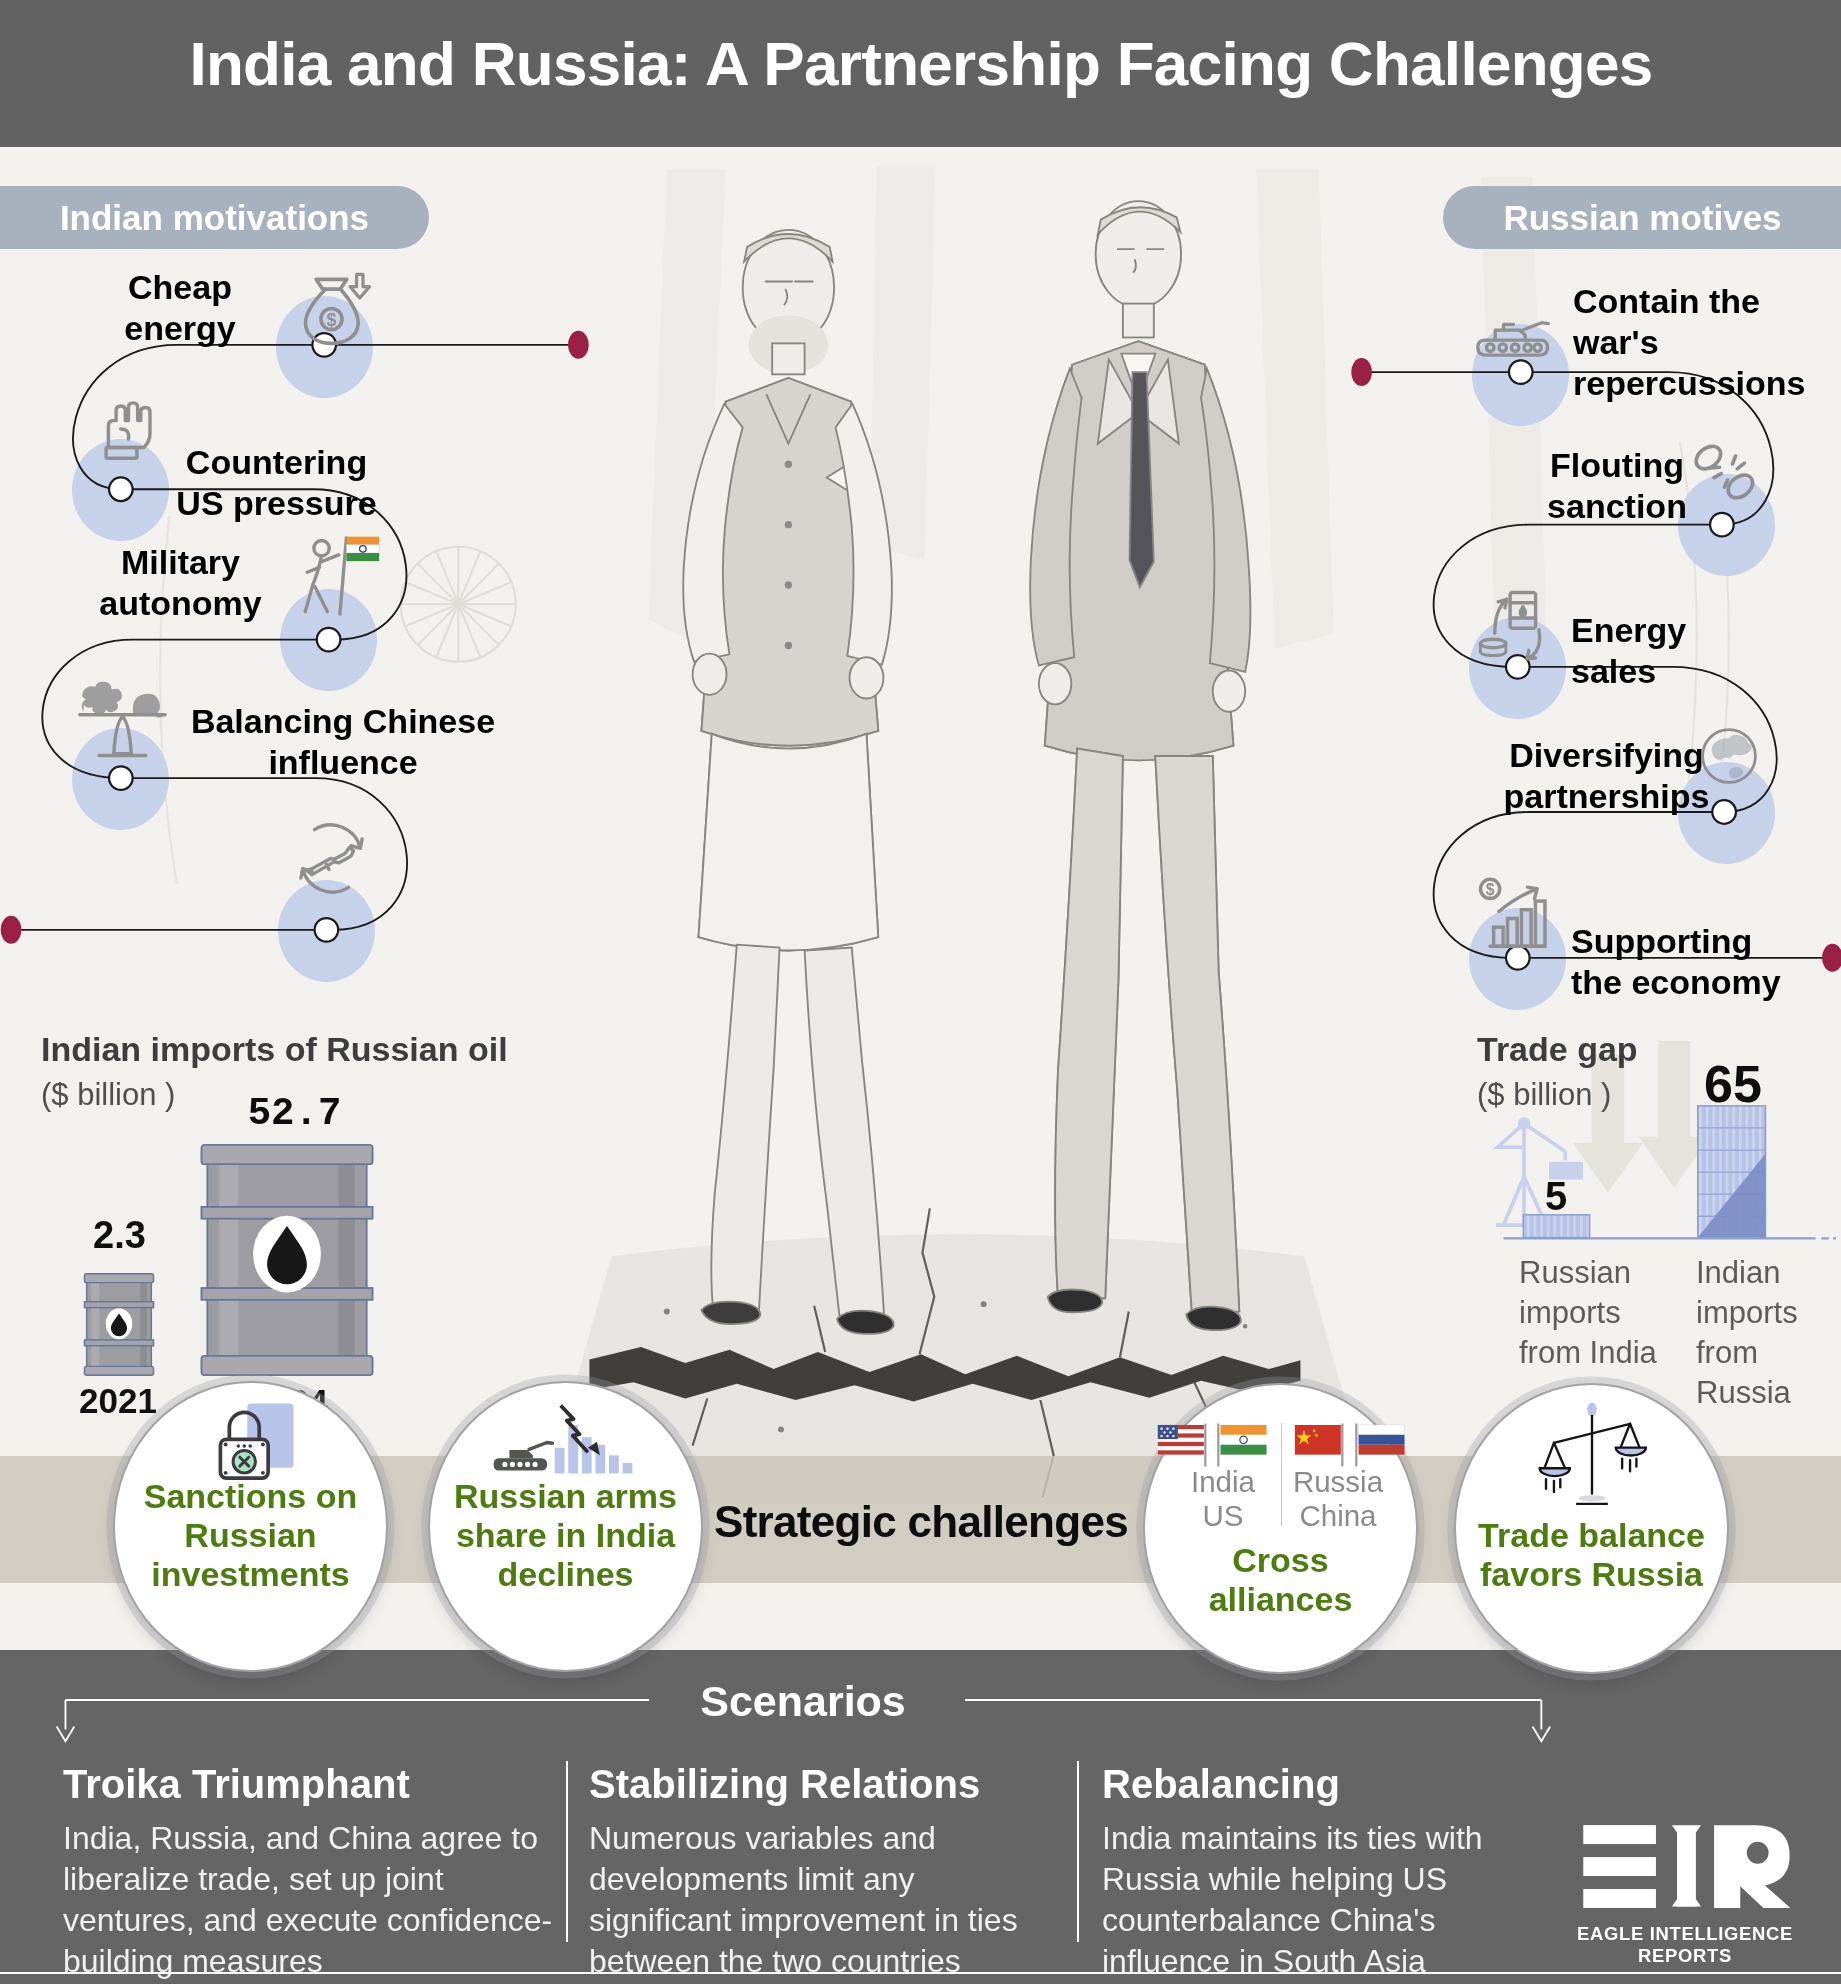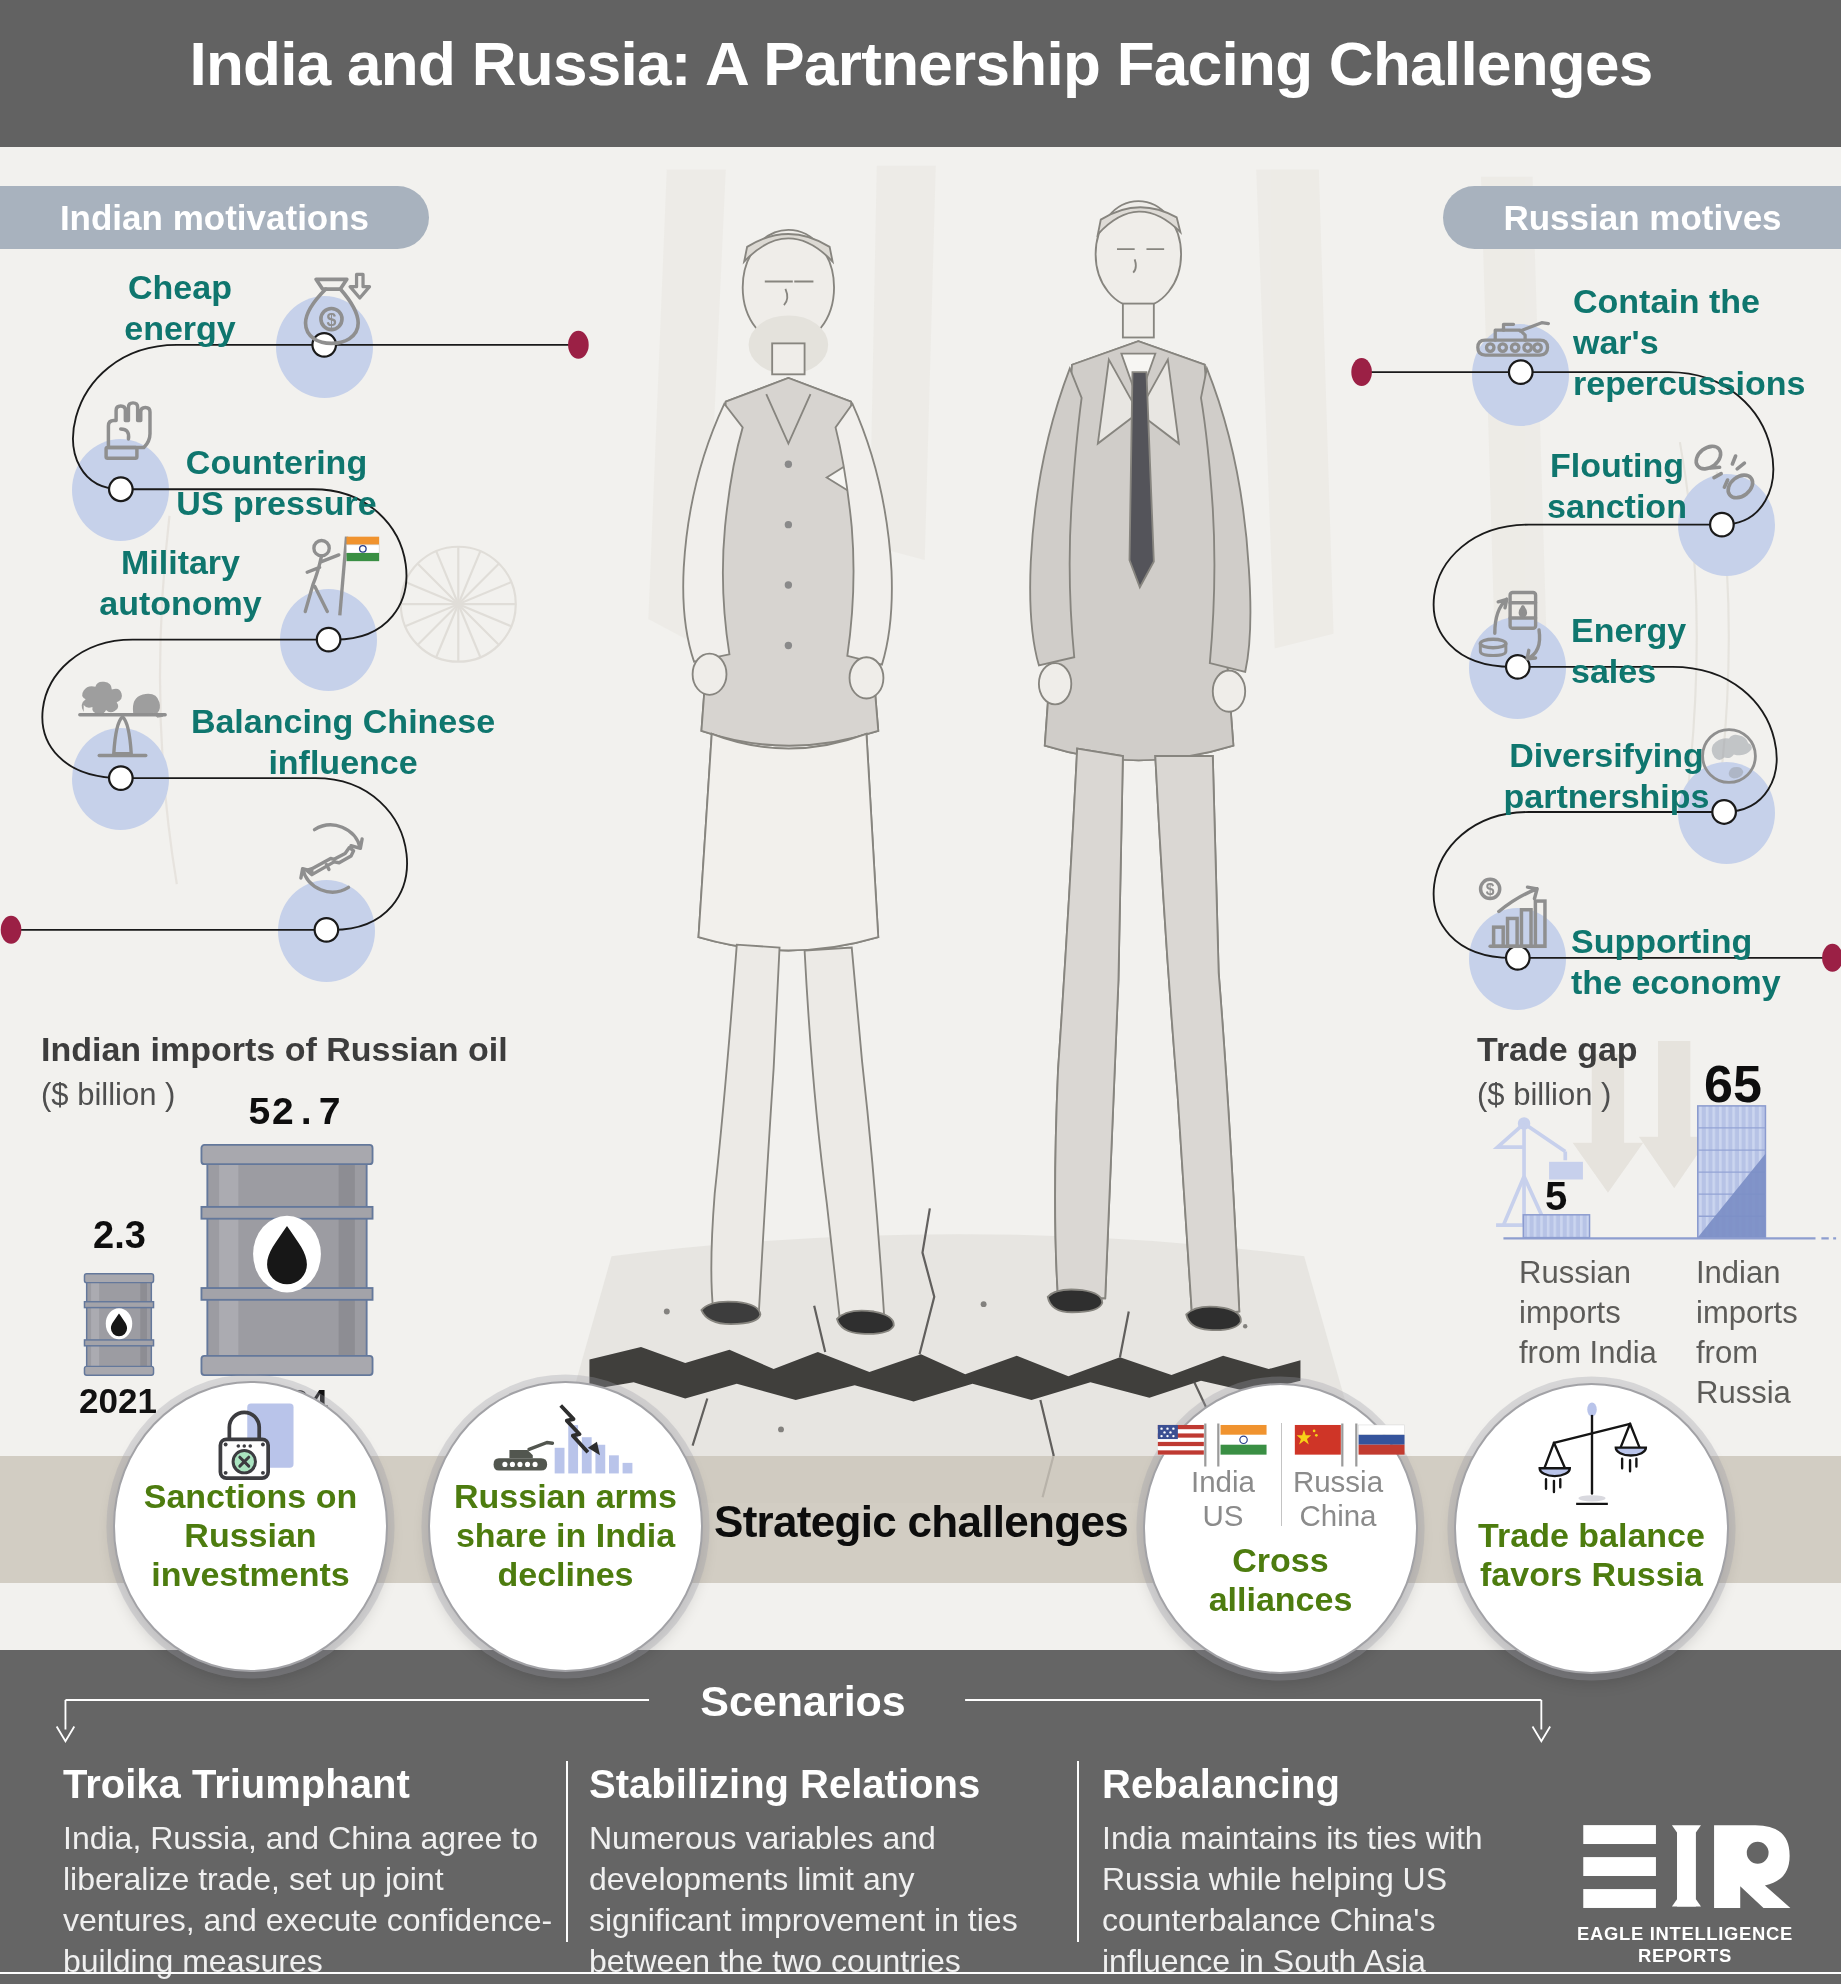--- a/index.html
+++ b/index.html
@@ -11,21 +11,21 @@
   .header h1{margin:0;position:absolute;left:0;top:28px;width:1842px;text-align:center;
              font-size:62px;font-weight:800;color:#ffffff;letter-spacing:-0.7px;}
   
   .tag{position:absolute;top:186px;height:63px;background:#a8b2be;color:#fff;
        font-size:35px;font-weight:700;display:flex;align-items:center;justify-content:center;z-index:5;}
   .tag-left{left:0;width:429px;border-radius:0 32px 32px 0;}
   .tag-right{left:1443px;width:399px;border-radius:32px 0 0 32px;}
   
   .bubble{position:absolute;width:97px;height:102px;border-radius:50%;background:#c6d1ea;z-index:1;}
   .micon{position:absolute;z-index:3;}
-  .mlabel{position:absolute;z-index:3;font-size:34px;font-weight:600;line-height:41px;color:#0f766e;}
+  .mlabel{position:absolute;z-index:3;font-size:34px;font-weight:600;line-height:41px;color:#000000;}
   .mlabel span{display:block;}
   .center{text-align:center;}
   .decor{position:absolute;left:0;top:0;z-index:2;pointer-events:none;}
   .art{position:absolute;left:0;top:0;z-index:0;pointer-events:none;}
   
   .chart-title{position:absolute;font-size:34px;font-weight:700;color:#3d3d3d;z-index:4;}
   .chart-unit{position:absolute;font-size:31px;color:#4f4f4f;z-index:4;}
   .chart-val{position:absolute;font-weight:700;color:#0e0e0e;text-align:center;z-index:4;}
   .chart-cat{position:absolute;font-size:35px;font-weight:600;color:#111;text-align:center;z-index:4;}
   .tg-label{position:absolute;font-size:31px;line-height:40px;color:#5d5c59;z-index:4;}

